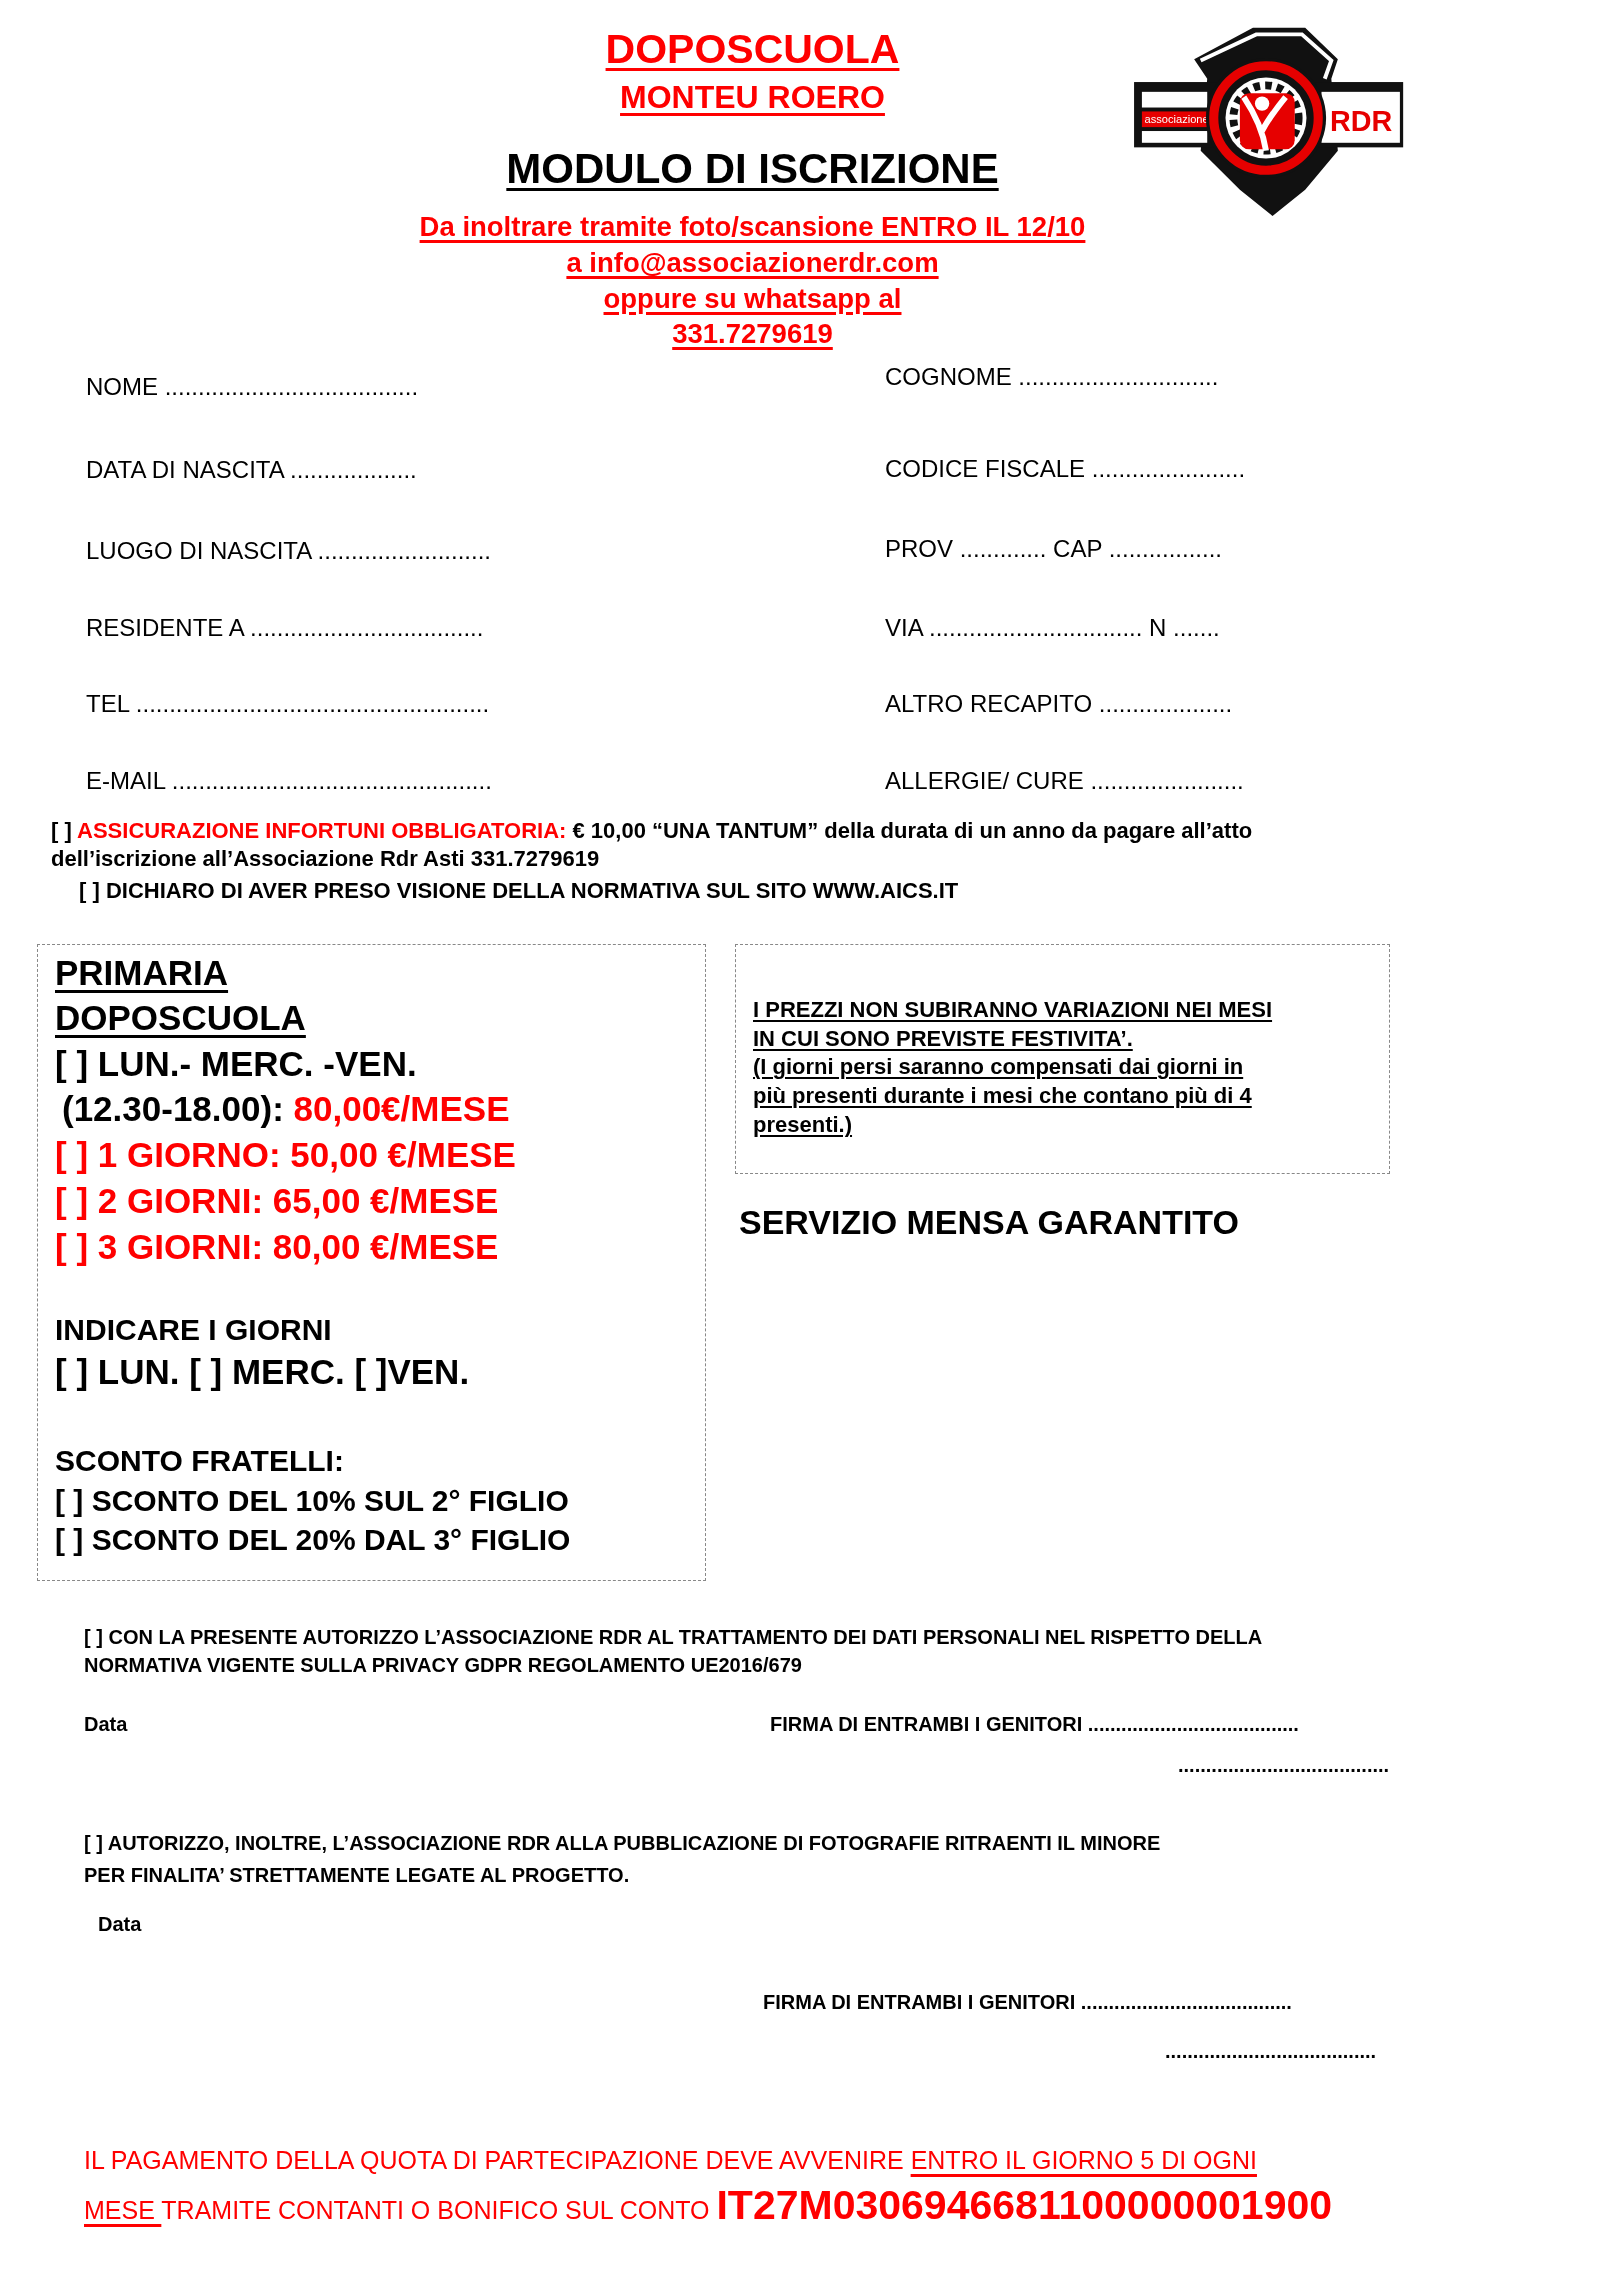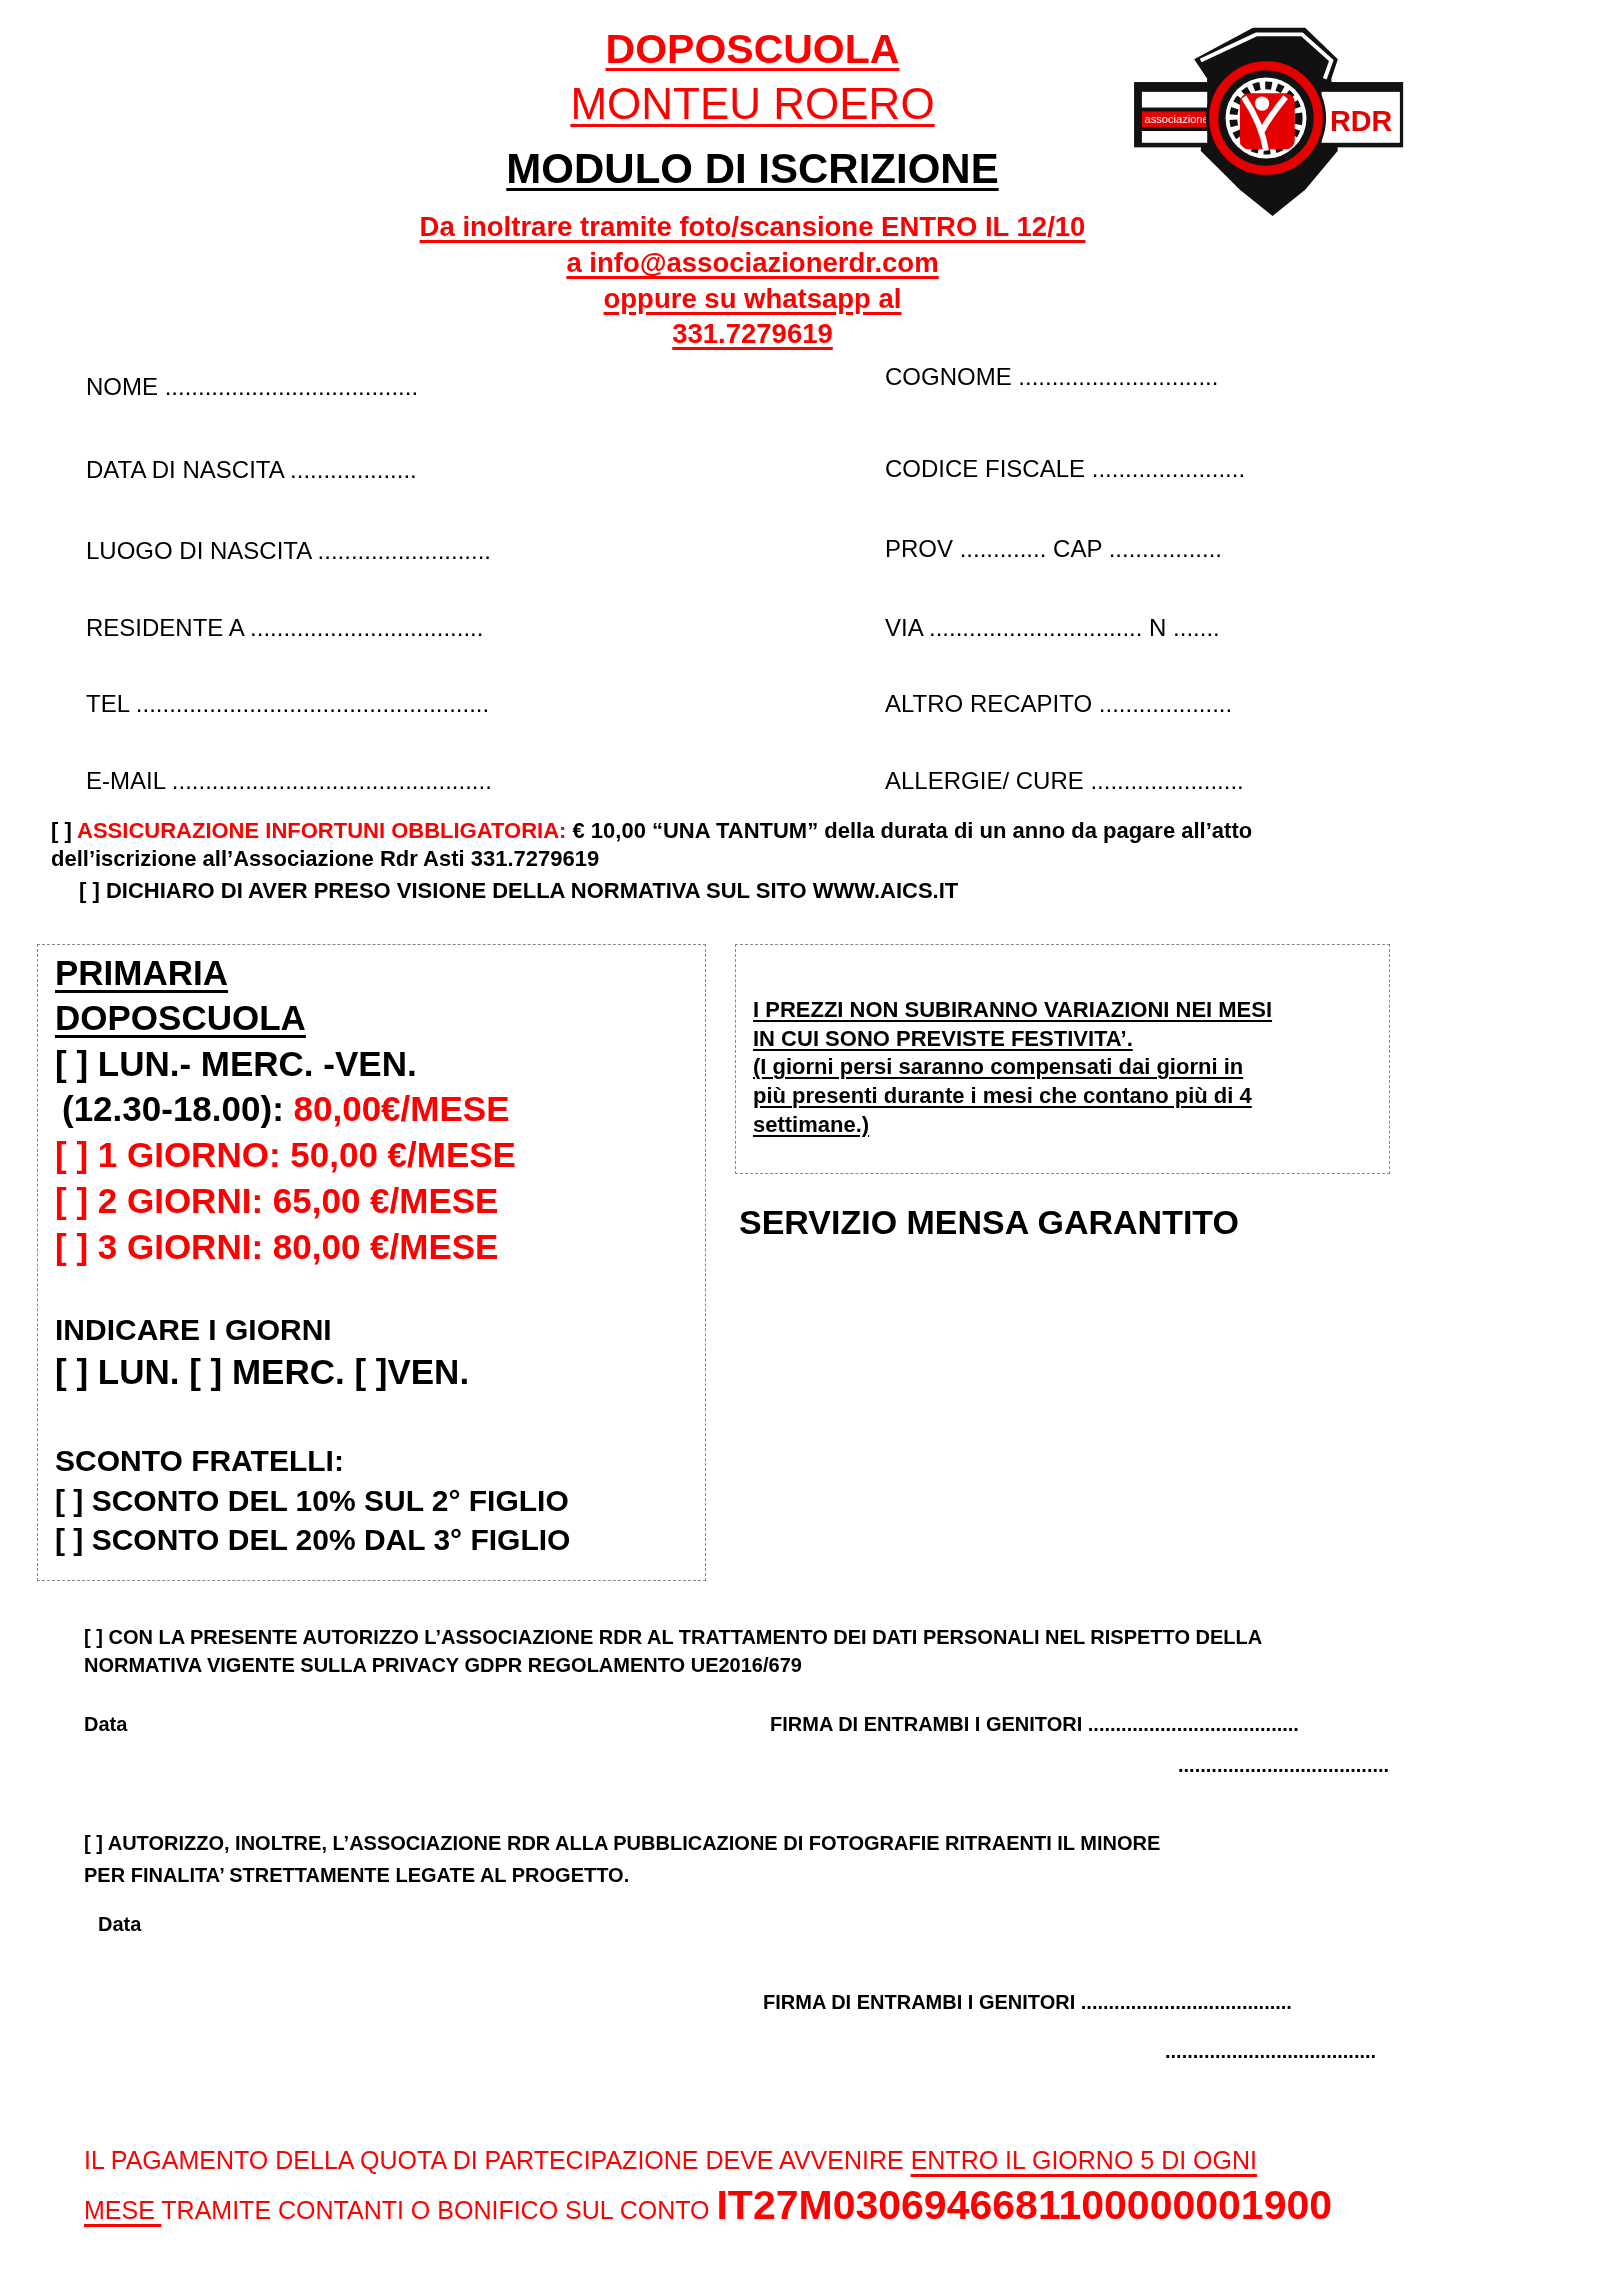--- a/index.html
+++ b/index.html
@@ -1,21 +1,21 @@
 <!DOCTYPE html>
 <html style="font-size:10.5px"><head>
   <meta charset="utf-8">
   <style>
     html, body { margin: 0; padding: 0; background: #ffffff; }
     body { width: 1623px; height: 2295px; position: relative; overflow: hidden; font-family: "Liberation Sans", sans-serif; color: #000; }
     .abs { position: absolute; white-space: nowrap; }
     .red { color: #ff0000; }
     .center { left: 0; width: 1505px; text-align: center; }
     .title1 { font-weight: bold; font-size: 41px; text-decoration: underline; text-decoration-thickness: 3.3px; text-underline-offset: 5.2px; }
-    .title2 { font-weight: normal; font-size: 44px; text-decoration: underline; text-decoration-thickness: 3.3px; text-underline-offset: 5.2px; }
+    .title2 { font-weight: bold; font-size: 32px; text-decoration: underline; text-decoration-thickness: 3.3px; text-underline-offset: 5.2px; }
     .title3 { font-weight: bold; font-size: 42px; text-decoration: underline; text-decoration-thickness: 3.3px; text-underline-offset: 5.2px; }
     .sub { font-weight: bold; font-size: 27.5px; text-decoration: underline; text-decoration-thickness: 2.6px; text-underline-offset: 3.9px; margin-top: 8px; }
     .field { font-size: 24px; }
     .notice { font-weight: bold; font-size: 22px; }
     .box { position: absolute; border: 1.3px dashed #888; background: #fff; box-sizing: border-box; }
     .big { font-weight: bold; font-size: 35px; line-height: 46px; }
     .mid { font-weight: bold; font-size: 30px; }
     .note { font-weight: bold; font-size: 22px; line-height: 29px; text-decoration: underline; text-decoration-thickness: 2px; text-underline-offset: 3.3px; }
     .mensa { font-weight: bold; font-size: 34px; }
     .legal { font-weight: bold; font-size: 20px; }
@@ -93,21 +93,21 @@
   <div class="abs mid" style="left:17px; top:499px;">SCONTO FRATELLI:</div>
   <div class="abs mid" style="left:17px; top:539px;">[  ] SCONTO DEL 10% SUL 2° FIGLIO</div>
   <div class="abs mid" style="left:17px; top:578px;">[  ] SCONTO DEL 20% DAL 3° FIGLIO</div>
 </div>
 
 <div class="box" style="left:735px; top:944px; width:655px; height:230px;">
   <div class="abs note" style="left:17px; top:50px;">I PREZZI NON SUBIRANNO VARIAZIONI NEI MESI</div>
   <div class="abs note" style="left:17px; top:79px;">IN CUI SONO PREVISTE FESTIVITA’.</div>
   <div class="abs note" style="left:17px; top:107px;">(I giorni persi saranno compensati dai giorni in </div>
   <div class="abs note" style="left:17px; top:136px;">più presenti durante i mesi che contano più di 4</div>
-  <div class="abs note" style="left:17px; top:165px;">settimane.)</div>
+  <div class="abs note" style="left:17px; top:165px;">presenti.)</div>
 </div>
 
 <div class="abs mensa" style="left:739px; top:1203px;">SERVIZIO MENSA GARANTITO</div>
 
 <div class="abs legal" style="left:84px; top:1626px;">[ ]  CON LA PRESENTE AUTORIZZO L’ASSOCIAZIONE RDR AL TRATTAMENTO DEI DATI PERSONALI NEL RISPETTO DELLA</div>
 <div class="abs legal" style="left:84px; top:1654px;">NORMATIVA VIGENTE SULLA PRIVACY GDPR  REGOLAMENTO UE2016/679</div>
 <div class="abs legal" style="left:84px; top:1713px;">Data</div>
 <div class="abs legal" style="left:770px; top:1713px;">FIRMA DI  ENTRAMBI I GENITORI ......................................</div>
 <div class="abs legal" style="left:1178px; top:1754px;">......................................</div>
 

